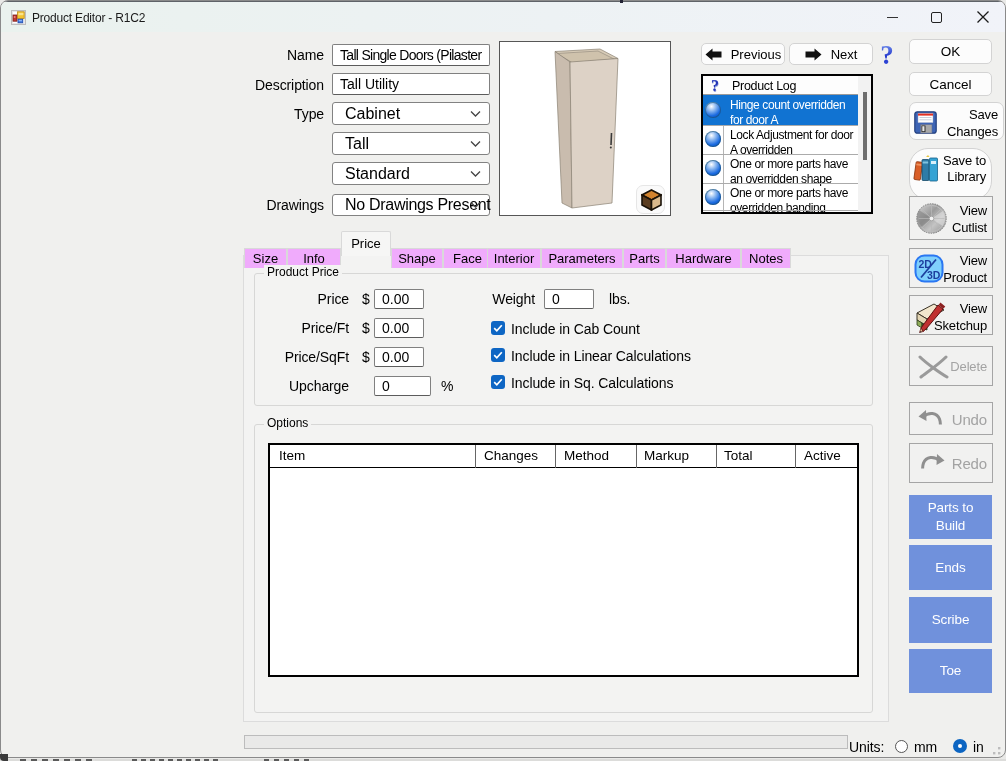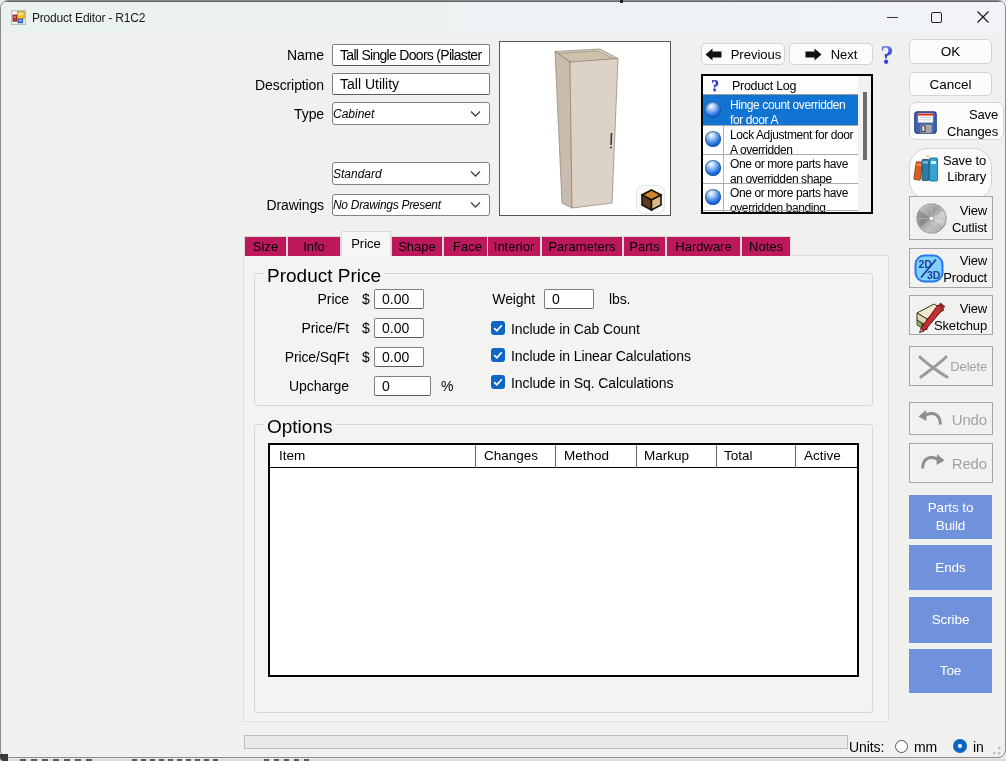--- a/index.html
+++ b/index.html
@@ -8,33 +8,33 @@
 #dlg { position:absolute; left:0; top:0; width:1006px; height:758px;
   background:#f0f0ee; border:1px solid #8a8a8a; border-radius:8px; overflow:hidden; }
 #titlebar { position:absolute; left:0; top:0; width:100%; height:31px;
   background:linear-gradient(90deg,#eaf2ee 0%,#edf2f4 55%,#f1f3f9 100%);
   border-top:1px solid #5f6368; }
 #title { position:absolute; left:31px; top:9px; font-size:12px; letter-spacing:-0.2px; color:#1b1b1b; }
 .abs { position:absolute; }
 .lbl { position:absolute; font-size:14px; letter-spacing:-0.1px; white-space:nowrap; }
 .rlbl { text-align:right; }
 .tbox { position:absolute; background:#fff; border:1px solid #808080; border-bottom-color:#5c5c5c; border-radius:2px; font-size:14px; padding-left:7px; display:flex; align-items:center; white-space:nowrap; overflow:hidden; }
-.combo { position:absolute; background:#fff; border:1px solid #828282; border-radius:3px; font-size:12px; padding-left:0; display:flex; align-items:center; white-space:nowrap;font-style:italic; }
+.combo { position:absolute; background:#fff; border:1px solid #828282; border-radius:3px; font-size:16px; padding-left:12px; display:flex; align-items:center; white-space:nowrap; }
 .combo svg { position:absolute; right:8px; top:50%; margin-top:-4px; }
 .wbtn { position:absolute; background:#fcfcfc; border:1px solid #d3d3d3; border-radius:5px; font-size:13.5px; display:flex; align-items:center; justify-content:center; }
 .gbtn { position:absolute; background:#f1f1f0; border:1px solid #a5a5a5; font-size:13px; }
 .bbtn { position:absolute; background:#7091dc; color:#fff; font-size:13.5px; display:flex; align-items:center; justify-content:center; text-align:center; line-height:18px; letter-spacing:-0.1px; }
 .btxt { position:absolute; right:5px; text-align:right; font-size:13px; letter-spacing:-0.15px; line-height:17px; }
 .gray { color:#a3a3a3; }
 .gb { position:absolute; border:1px solid #d7d7d6; border-radius:3px; }
-.gb > span { position:absolute; top:-9px; left:9px; background:#f3f3f2; padding:0 3px; font-size:19px; }
+.gb > span { position:absolute; top:-9px; left:9px; background:#f3f3f2; padding:0 3px; font-size:12px; }
 .chk { position:absolute; width:14px; height:14px; background:#0e66c4; border-radius:3px; }
 .chk svg { position:absolute; left:1px; top:1px; }
 #tabpage { position:absolute; left:242px; top:254px; width:646px; height:467px; background:#f3f3f2; border:1px solid #dcdcdc; }
-.tab { position:absolute; top:235px; height:20px; background:#be185d; border:1px solid #d9d9d9; border-bottom:none; font-size:13px; text-align:center; padding-top:2px; }
+.tab { position:absolute; top:247px; height:20px; background:#f0abfc; border:1px solid #d9d9d9; border-bottom:none; font-size:13px; text-align:center; padding-top:2px; }
 #tabactive { position:absolute; top:230px; height:25px; background:#f6f6f5; border:1px solid #d9d9d9; border-bottom:none; border-radius:2px 2px 0 0; font-size:13px; text-align:center; padding-top:4px; z-index:3; }
 .cell { position:absolute; font-size:13.5px; }
 .sph { position:absolute; width:16px; height:16px; border-radius:50%; background:radial-gradient(circle at 40% 28%,#ffffff,#8cb8f0 30%,#1a6ae0 62%,#0747a8); box-shadow:inset 0 0 0 1px rgba(30,80,100,0.55); }
 .ltx { position:absolute; font-size:12px; letter-spacing:-0.4px; line-height:14.5px; white-space:nowrap; }
 </style>
 </head>
 <body>
 <div id="dlg">
   <div id="titlebar">
     <svg class="abs" style="left:10px;top:8px" width="15" height="15" viewBox="0 0 15 15">
@@ -55,20 +55,23 @@
     </svg>
   </div>
 
   <div class="lbl rlbl" style="left:200px;top:46px;width:123px">Name</div>
   <div class="lbl rlbl" style="left:200px;top:76px;width:123px">Description</div>
   <div class="lbl rlbl" style="left:200px;top:105px;width:123px">Type</div>
   <div class="lbl rlbl" style="left:200px;top:196px;width:123px">Drawings</div>
   <div class="tbox" style="left:331px;top:43px;width:158px;height:22px;letter-spacing:-0.7px">Tall Single Doors (Pilaster</div>
   <div class="tbox" style="left:331px;top:72px;width:158px;height:22px">Tall Utility</div>
   <div class="combo" style="left:331px;top:101px;width:158px;height:23px">Cabinet<svg width="11" height="8" viewBox="0 0 11 8">
+        <path d="M1 1.5 L5.5 6 L10 1.5" fill="none" stroke="#444" stroke-width="1.3"></path>
+      </svg></div>
+  <div class="combo" style="left:331px;top:131px;width:158px;height:23px">Tall<svg width="11" height="8" viewBox="0 0 11 8">
         <path d="M1 1.5 L5.5 6 L10 1.5" fill="none" stroke="#444" stroke-width="1.3"></path>
       </svg></div>
   <div class="combo" style="left:331px;top:161px;width:158px;height:23px">Standard<svg width="11" height="8" viewBox="0 0 11 8">
         <path d="M1 1.5 L5.5 6 L10 1.5" fill="none" stroke="#444" stroke-width="1.3"></path>
       </svg></div>
   <div class="combo" style="left:331px;top:193px;width:158px;height:22px;letter-spacing:-0.3px">No Drawings Present<svg width="11" height="8" viewBox="0 0 11 8">
         <path d="M1 1.5 L5.5 6 L10 1.5" fill="none" stroke="#444" stroke-width="1.3"></path>
       </svg></div>
 
   <div class="abs" style="left:498px;top:40px;width:172px;height:175px;background:#fff;border:1px solid #565656">

